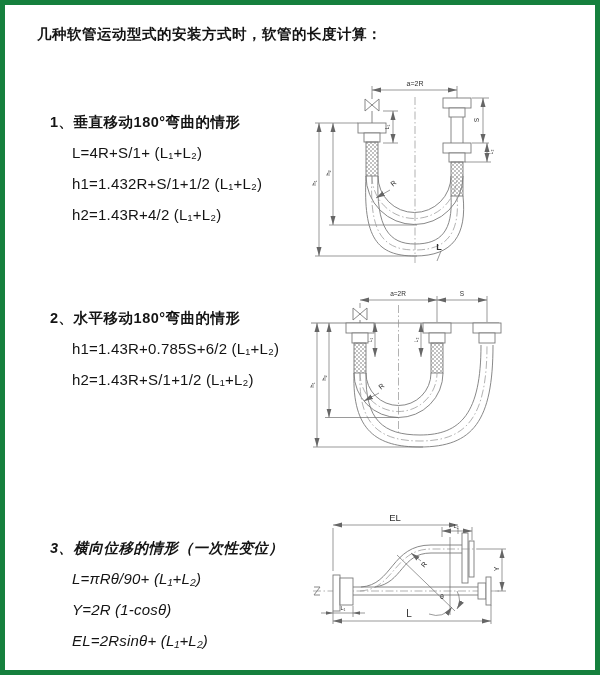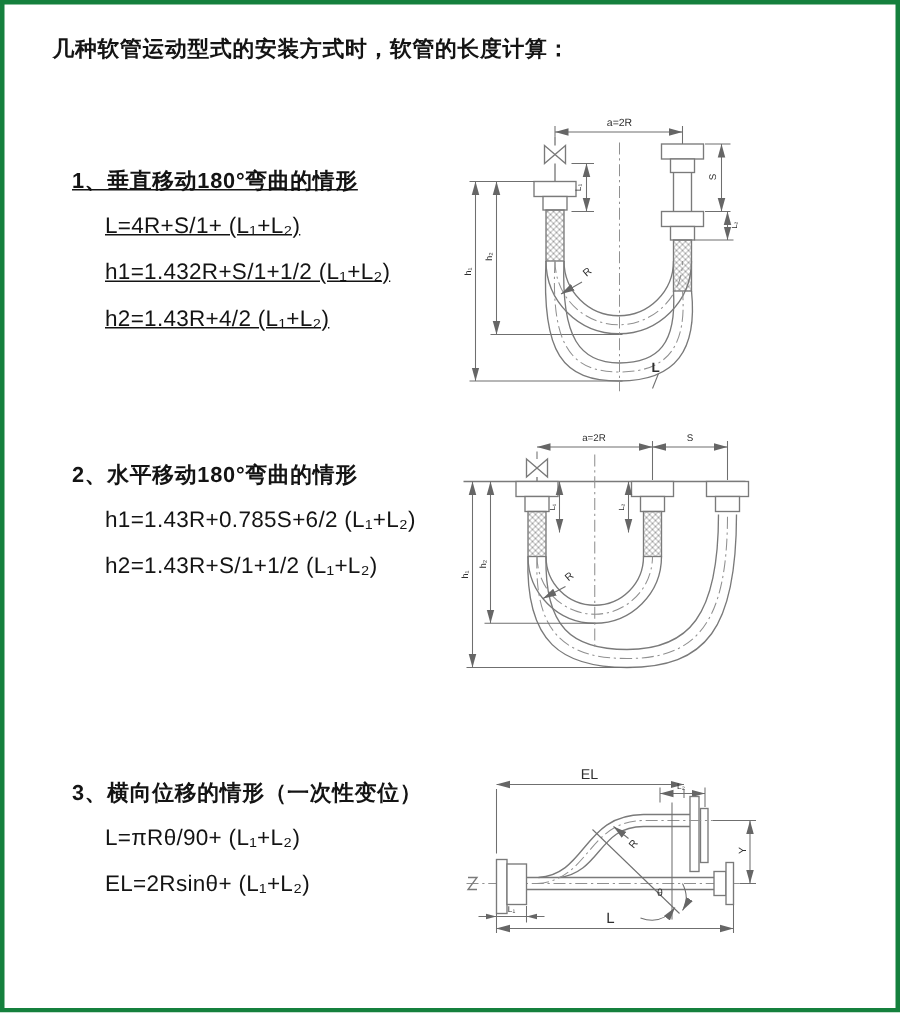--- a/index.html
+++ b/index.html
@@ -1,18 +1,18 @@
 <!DOCTYPE html>
 <html><head>
 <meta charset="utf-8">
 <style>
   html,body{margin:0;padding:0;background:#fff;}
   .page{
     position:relative;width:600px;height:675px;background:#ffffff;
-    border:3px solid #15803d;box-sizing:border-box;overflow:hidden;
+    border:5px solid #15803d;box-sizing:border-box;overflow:hidden;
     font-family:"Liberation Sans",sans-serif;color:#141414;
   }
   .title{position:absolute;left:32px;top:20px;font-size:14.5px;font-weight:bold;letter-spacing:.5px;}
   .sec{position:absolute;left:45px;}
   .sec .heading{font-size:14.5px;font-weight:bold;letter-spacing:.5px;margin:0 0 10px 0;}
   .sec .formula{font-size:15px;line-height:21px;margin:0 0 10px 22px;letter-spacing:.2px;white-space:nowrap;}
   .diag{position:absolute;}
   .ln{stroke:#7a7a7a;stroke-width:0.9;fill:none;}
   .dm{stroke:#6f6f6f;stroke-width:0.7;fill:none;}
   .bx{fill:#ffffff;stroke:#7a7a7a;stroke-width:0.9;}
@@ -20,36 +20,37 @@
   .dt{fill:#2f2f2f;font-family:"Liberation Sans",sans-serif;}
   .ah{fill:#666;stroke:none;}
 </style>
 </head>
 <body>
 
 <div class="page">
 
   <div class="title">几种软管运动型式的安装方式时，软管的长度计算：</div>
 
-  <section class="sec" style="top:108px;text-decoration:underline;">
+  <section class="sec" style="top:108px;">
     <div class="heading">1、垂直移动180°弯曲的情形</div>
     <div class="formula">L=4R+S/1+ (L₁+L₂)</div>
     <div class="formula">h1=1.432R+S/1+1/2 (L₁+L₂)</div>
     <div class="formula">h2=1.43R+4/2 (L₁+L₂)</div>
   </section>
 
   <section class="sec" style="top:304px;">
     <div class="heading">2、水平移动180°弯曲的情形</div>
     <div class="formula">h1=1.43R+0.785S+6/2 (L₁+L₂)</div>
     <div class="formula">h2=1.43R+S/1+1/2 (L₁+L₂)</div>
   </section>
 
-  <section class="sec" style="top:516px;">
+  <section class="sec" style="top:534px;font-style:italic;">
     <div class="heading">3、横向位移的情形（一次性变位）</div>
     <div class="formula">L=πRθ/90+ (L₁+L₂)</div>
+    <div class="formula">Y=2R (1-cosθ)</div>
     <div class="formula">EL=2Rsinθ+ (L₁+L₂)</div>
   </section>
 
   <svg class="diag" style="left:300px;top:68px;" width="290" height="190" viewBox="0 0 290 190">
     <defs>
       <marker id="ar1" markerUnits="userSpaceOnUse" markerWidth="9" markerHeight="7" refX="9" refY="3.5" orient="auto-start-reverse">
         <path d="M0,1 L9,3.5 L0,6 Z" class="ah"></path>
       </marker>
       <pattern id="hat1" patternUnits="userSpaceOnUse" width="4" height="4">
         <path d="M0,4 L4,0 M0,0 L4,4" stroke="#8d8d8d" stroke-width="0.55"></path>

